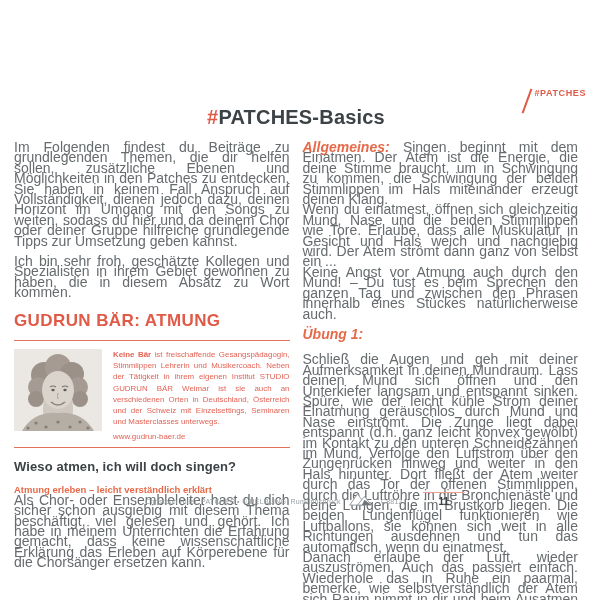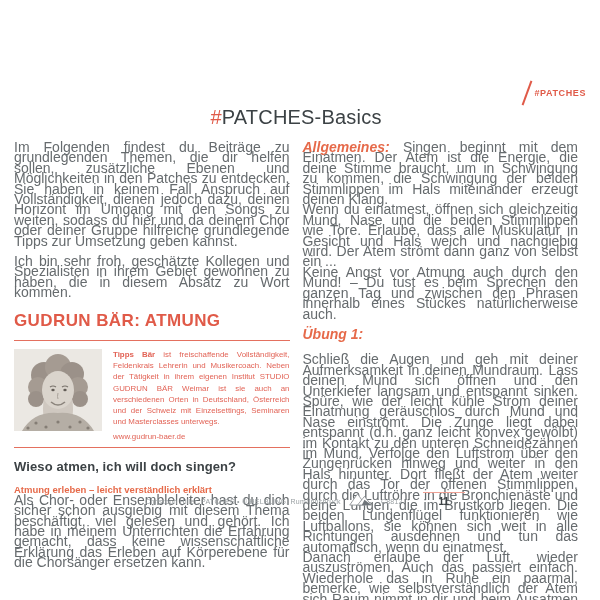--- a/index.html
+++ b/index.html
@@ -3,25 +3,25 @@
 <meta charset="utf-8">
 <style>
   * { margin:0; padding:0; box-sizing:border-box; }
   html,body { background:#ffffff; }
   .page {
     position:relative; width:600px; height:600px; overflow:hidden;
     background:#ffffff; font-family:"Liberation Sans", sans-serif;
     padding:106px 22px 0 14px;
   }
   
-  .corner-tab { position:absolute; top:80px; right:14px; display:flex; align-items:center; }
+  .corner-tab { position:absolute; top:88px; right:14px; display:flex; }
   .slash { display:inline-block; width:2px; height:26px; background:#e05a48; transform:rotate(20deg); margin-right:7px; }
   .tab-label { font-size:9px; font-weight:bold; color:#e05a48; letter-spacing:0.6px; }
   
-  .title { text-align:center; font-size:20px; font-weight:normal; color:#3c4245; letter-spacing:0.2px; }
+  .title { text-align:center; font-size:20px; font-weight:bold; color:#3c4245; letter-spacing:0.2px; }
   .title .hash { color:#e05a48; }
   
   .columns { display:flex; gap:13px; margin-top:13px; }
   .col { flex:1; min-width:0; }
   p.body { font-size:14px; line-height:10.4px; color:#666b6e; text-align:justify; margin-bottom:10px; }
   .flow { white-space:pre-line; }
   .runin { font-weight:bold; color:#e66a4a;font-style:italic; }
   .runin.block { display:block; margin-bottom:15px; }
   
   .section-heading { font-size:17px; font-weight:bold; color:#e05a48; letter-spacing:0.4px; margin-top:13px; margin-bottom:9px; }
@@ -90,21 +90,21 @@
             <circle cx="22" cy="74" r="1.6"></circle>
               <circle cx="32" cy="78" r="1.6"></circle>
             <circle cx="44" cy="73" r="1.6"></circle>
               <circle cx="56" cy="78" r="1.6"></circle>
             <circle cx="66" cy="73" r="1.6"></circle>
               <circle cx="14" cy="79" r="1.6"></circle>
             <circle cx="74" cy="79" r="1.6"></circle>
           </g>
         </svg>
         <div class="bio-text">
-          <p class="bio-body"><span class="bio-name">Tipps Bär</span> <span>ist freischaffende Vollständigkeit, Feldenkrais Lehrerin und Musikercoach. Neben der Tätigkeit in ihrem eigenen Institut STUDIO GUDRUN BÄR Weimar ist sie auch an verschiedenen Orten in Deutschland, Österreich und der Schweiz mit Einzelsettings, Seminaren und Masterclasses unterwegs.</span></p>
+          <p class="bio-body"><span class="bio-name">Keine Bär</span> <span>ist freischaffende Gesangspädagogin, Stimmlippen Lehrerin und Musikercoach. Neben der Tätigkeit in ihrem eigenen Institut STUDIO GUDRUN BÄR Weimar ist sie auch an verschiedenen Orten in Deutschland, Österreich und der Schweiz mit Einzelsettings, Seminaren und Masterclasses unterwegs.</span></p>
           <div class="bio-site">www.gudrun-baer.de</div>
         </div>
       </div>
 
       <div class="rule r2"></div>
 
       <h3 class="question">Wieso atmen, ich will doch singen?</h3>
       <h4 class="subhead">Atmung erleben – leicht verständlich erklärt</h4>
       <p class="body">Als Chor- oder Ensembleleiter hast du dich sicher schon ausgiebig mit diesem Thema beschäftigt, viel gelesen und gehört. Ich habe in meinem Unterrichten die Erfahrung gemacht, dass keine wissenschaftliche Erklärung das Erleben auf Körperebene für die Chorsänger ersetzen kann.</p>
     </div>

